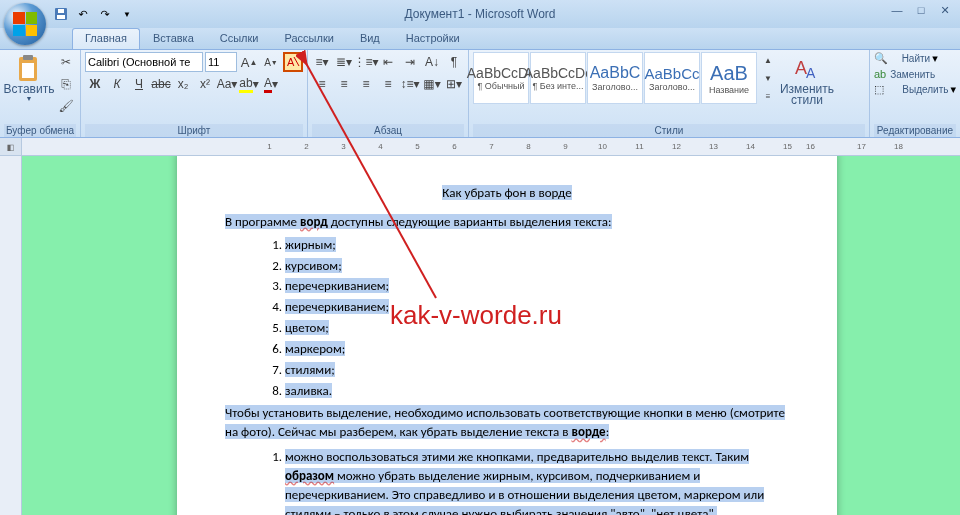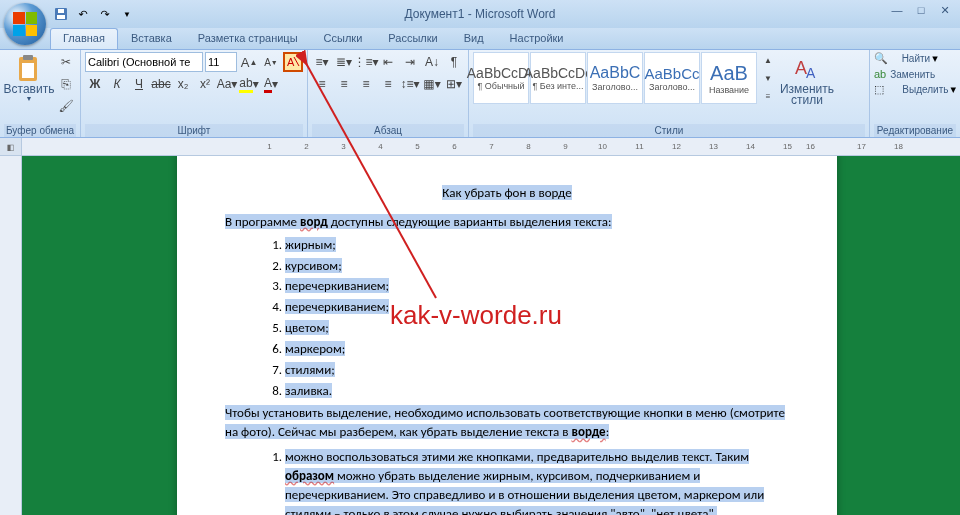--- a/index.html
+++ b/index.html
@@ -6,42 +6,42 @@
 body { font-family:"Segoe UI",Tahoma,sans-serif; font-size:11px; background:#9fc2e7; width:960px; height:515px; overflow:hidden; position:relative; }
 .titlebar { height:28px; background:linear-gradient(#cde1f5,#b8d4ee); display:flex; align-items:center; position:relative; }
 .orb { width:42px; height:42px; border-radius:50%; background:radial-gradient(circle at 30% 30%,#fff,#5b9bd5 40%,#1f5a99); position:absolute; left:4px; top:3px; z-index:10; box-shadow:0 1px 3px rgba(0,0,0,.4); display:flex; align-items:center; justify-content:center; }
 .orb-inner { width:24px; height:24px; display:grid; grid-template-columns:1fr 1fr; grid-template-rows:1fr 1fr; gap:1px; }
 .orb-inner span:nth-child(1){background:#eb3c00;} .orb-inner span:nth-child(2){background:#80bb00;} .orb-inner span:nth-child(3){background:#00a2e8;} .orb-inner span:nth-child(4){background:#ffc000;}
 .qat { margin-left:52px; display:flex; gap:4px; align-items:center; }
 .qat-btn { width:18px; height:18px; display:flex; align-items:center; justify-content:center; border-radius:2px; }
 .title-text { position:absolute; left:50%; transform:translateX(-50%); color:#3b5a80; font-size:12px; }
 .winctrl { position:absolute; right:4px; top:2px; display:flex; gap:2px; }
 .winctrl div { width:22px; height:16px; display:flex; align-items:center; justify-content:center; color:#3b5a80; font-size:11px; }
-.tabbar { height:22px; background:linear-gradient(#cde1f5,#b8d4ee); display:flex; padding-left:50px; border-bottom:1px solid #8db2e3; }
+.tabbar { height:22px; background:linear-gradient(#cde1f5,#b8d4ee); display:flex; padding-left:72px; border-bottom:1px solid #8db2e3; }
 .tab { padding:3px 12px; color:#3b5a80; cursor:default; border:1px solid transparent; border-bottom:none; }
 .tab.active { background:linear-gradient(#eaf2fb,#dae9f8); border-color:#8db2e3; border-radius:3px 3px 0 0; }
 .ribbon { height:88px; background:linear-gradient(#eaf2fb,#cde1f5); display:flex; border-bottom:1px solid #8db2e3; }
 .group { border-right:1px solid #aac5e6; padding:2px 4px 0; display:flex; flex-direction:column; }
 .group-body { flex:1; display:flex; gap:2px; align-items:flex-start; }
 .group-label { font-size:10px; color:#3b5a80; text-align:center; padding:1px 0; background:rgba(170,197,230,.3); }
 .big-btn { display:flex; flex-direction:column; align-items:center; padding:2px 4px; width:50px; }
 .big-btn-icon { width:30px; height:30px; }
 .big-btn-lbl { font-size:12px; color:#3b5a80; text-align:center; line-height:11px; }
 .rows { display:flex; flex-direction:column; gap:2px; }
 .row { display:flex; gap:2px; align-items:center; }
 .combo { height:20px; border:1px solid #9ebddf; background:#fff; font-size:11px; padding:0 2px; display:flex; align-items:center; }
 .sm-btn { width:20px; height:20px; display:flex; align-items:center; justify-content:center; border:1px solid transparent; font-size:12px; color:#444; }
 .sm-btn.highlighted { border:2px solid #d04a00; background:#ffe8a6; }
 .gallery { display:flex; gap:1px; }
 .style-item { width:56px; height:52px; border:1px solid #c3d7ef; background:#fff; display:flex; flex-direction:column; align-items:center; justify-content:center; font-size:9px; color:#555; }
 .style-prev { font-size:14px; }
 .ruler { height:18px; background:#e8eef7; border-bottom:1px solid #b6c9e0; position:relative; font-size:8px; color:#666; overflow:hidden; }
 .ruler-corner { width:22px; height:18px; background:#d8e3f0; border-right:1px solid #b6c9e0; position:absolute; left:0; top:0; display:flex; align-items:center; justify-content:center; }
 .ruler-marks { position:absolute; left:177px; top:0; height:100%; display:flex; align-items:center; }
-.workspace { position:absolute; top:156px; left:0; right:0; bottom:0; background:#15803d; overflow:hidden;padding-left:32px; }
+.workspace { position:absolute; top:156px; left:0; right:0; bottom:0; background:#86efac; overflow:hidden;padding-left:32px; }
 .vruler { position:absolute; left:0; top:0; width:22px; height:100%; background:#e8eef7; border-right:1px solid #b6c9e0; }
 .page { position:absolute; left:177px; top:-6px; width:660px; min-height:800px; background:#fff; box-shadow:0 2px 8px rgba(0,0,0,.3); padding:34px 48px; font-family:Calibri,sans-serif; font-size:13px; color:#000; line-height:1.45; }
 .doc-title { text-align:center; margin-bottom:10px; }
 .hl { background:#b8d0f0; }
 .ol { padding-left:44px; margin:4px 0; }
 .ol li { margin:2px 16px; }
 .watermark { position:absolute; left:390px; top:300px; font-size:26px; color:#d02020; font-family:Arial,sans-serif; font-weight:500; pointer-events:none; z-index:50; }
 .arrow-svg { position:absolute; left:296px; top:50px; z-index:60; pointer-events:none; }
 .underlined { text-decoration: underline wavy rgba(200,0,0,.5); font-weight: bold; }
 </style>
@@ -73,21 +73,20 @@
   <div class="winctrl">
     <div>—</div>
     <div>□</div>
     <div>✕</div>
   </div>
 </div>
 
 <div class="tabbar">
   <div class="tab active">Главная</div>
   <div class="tab">Вставка</div>
-  <div class="tab">Разметка страницы</div>
   <div class="tab">Ссылки</div>
   <div class="tab">Рассылки</div>
   <div class="tab">Вид</div>
   <div class="tab">Настройки</div>
 </div>
 
 <div class="ribbon">
 
   <div class="group">
     <div class="group-body">

